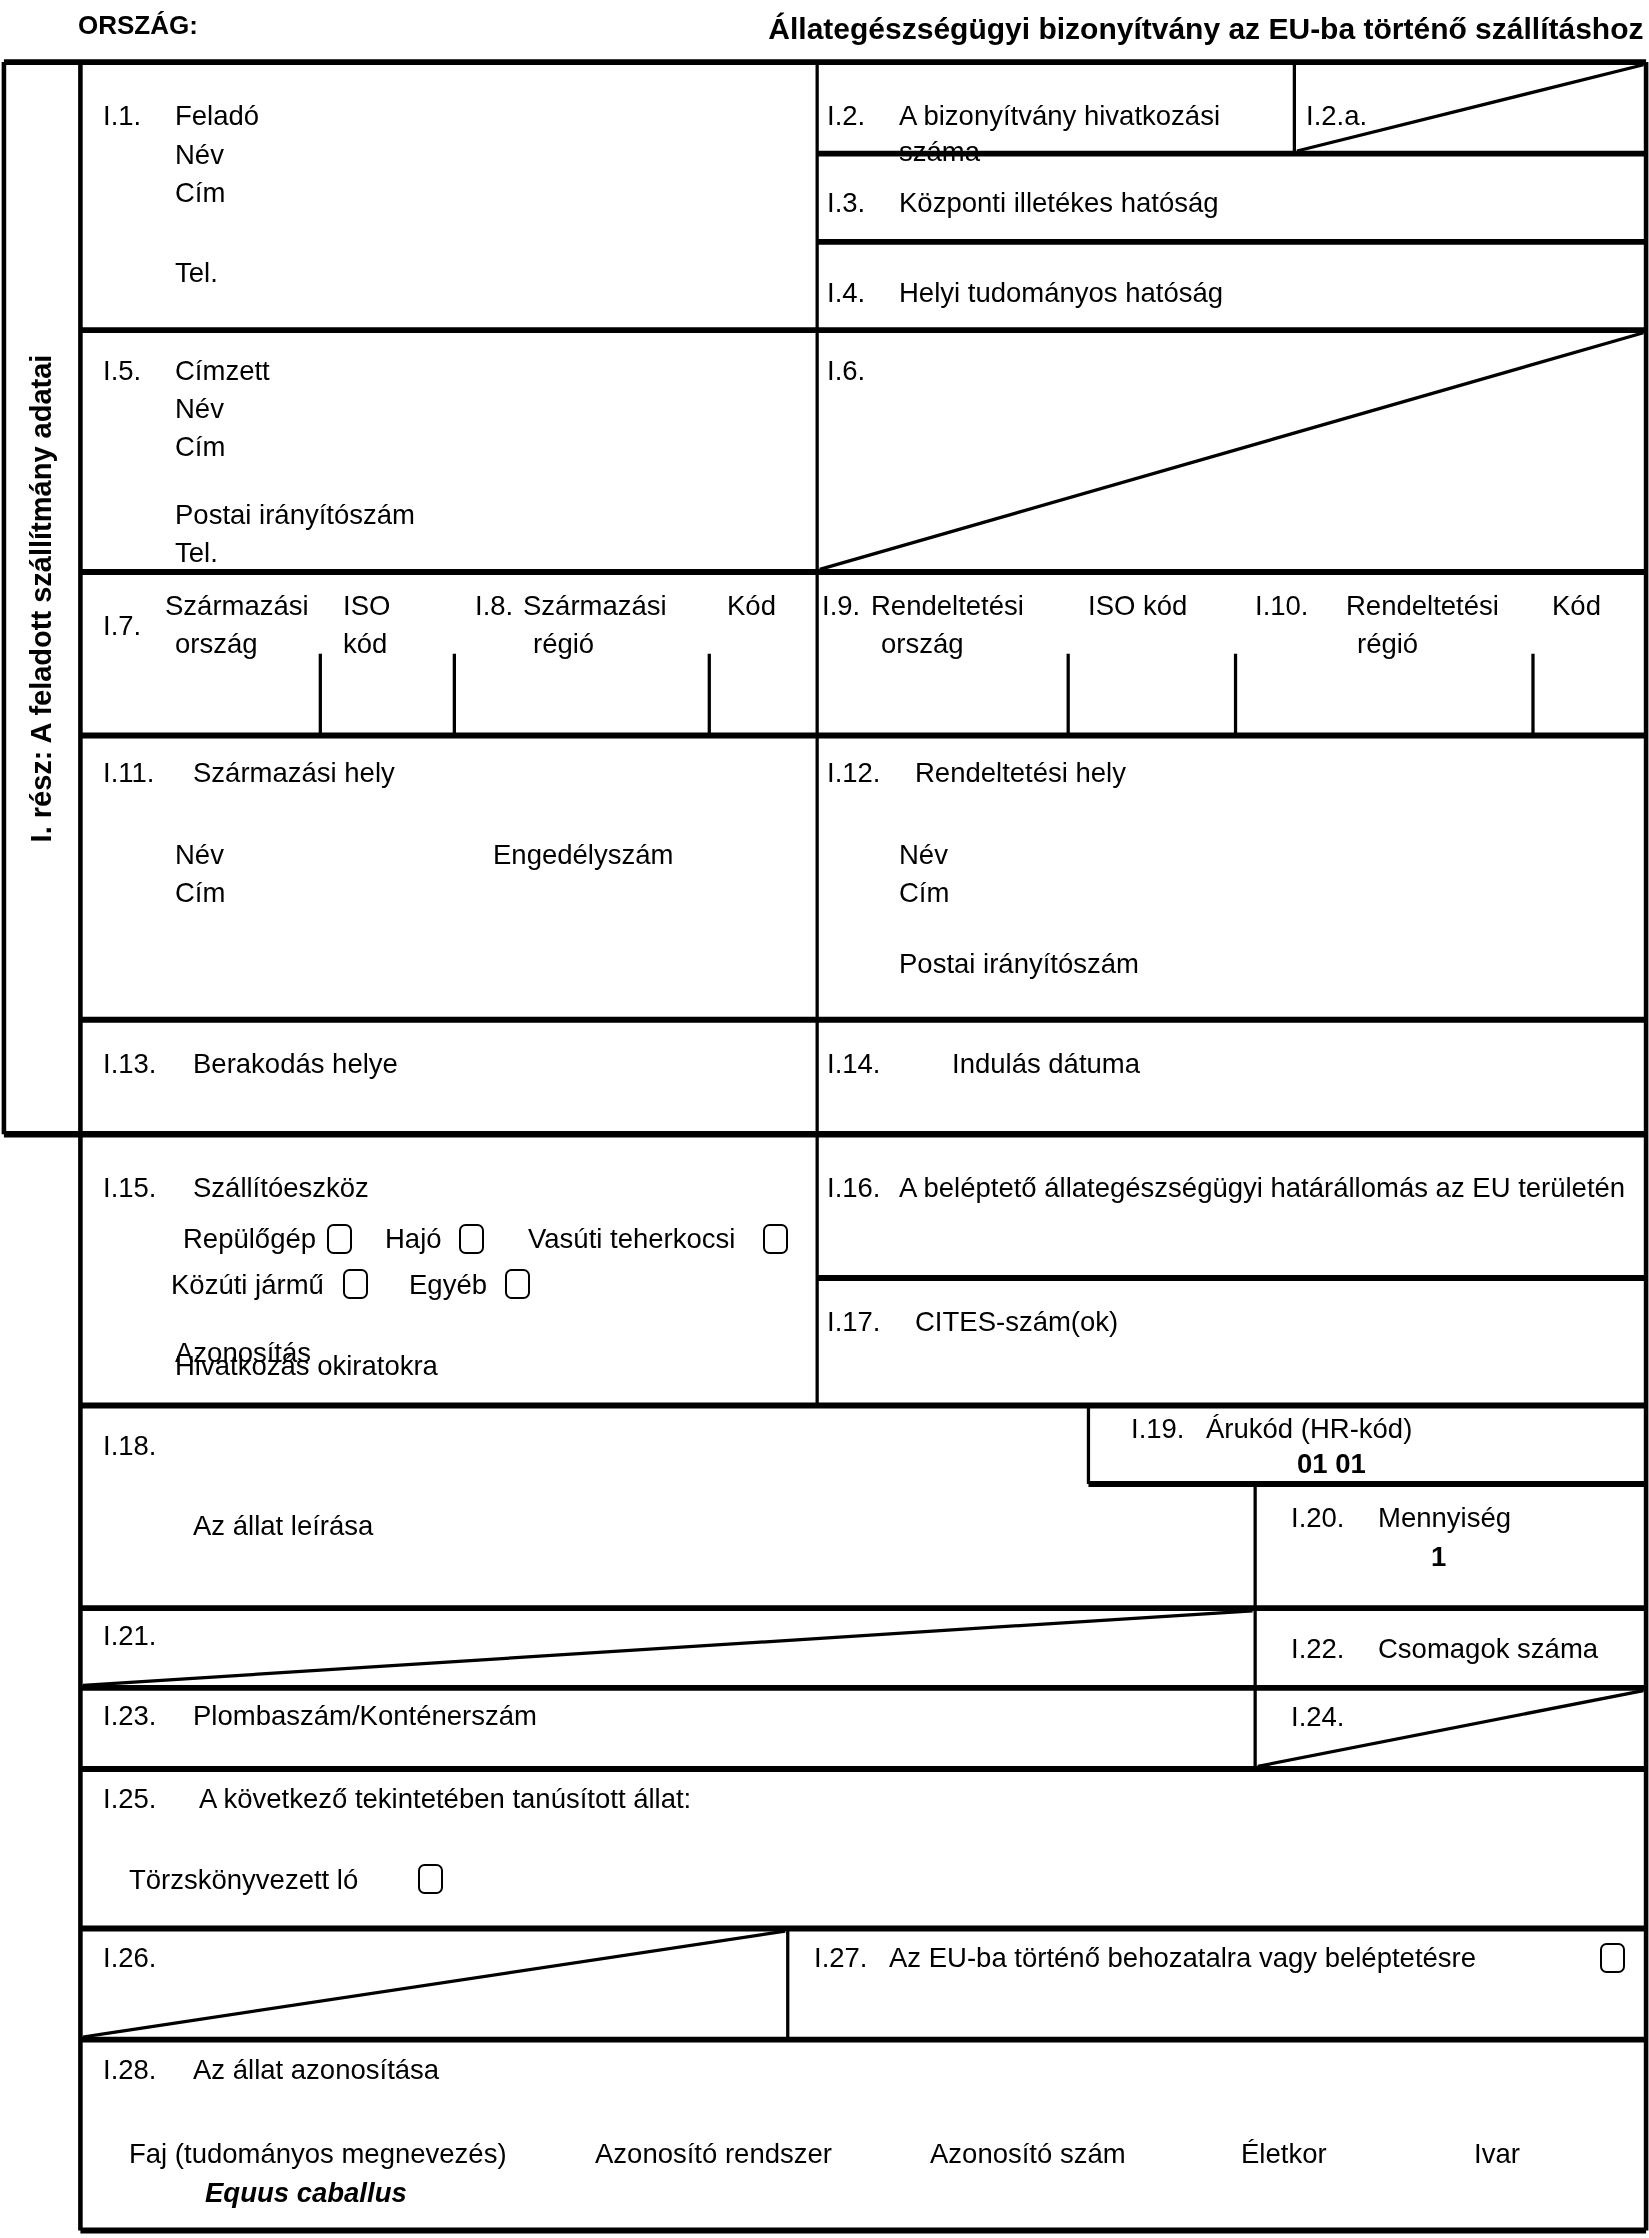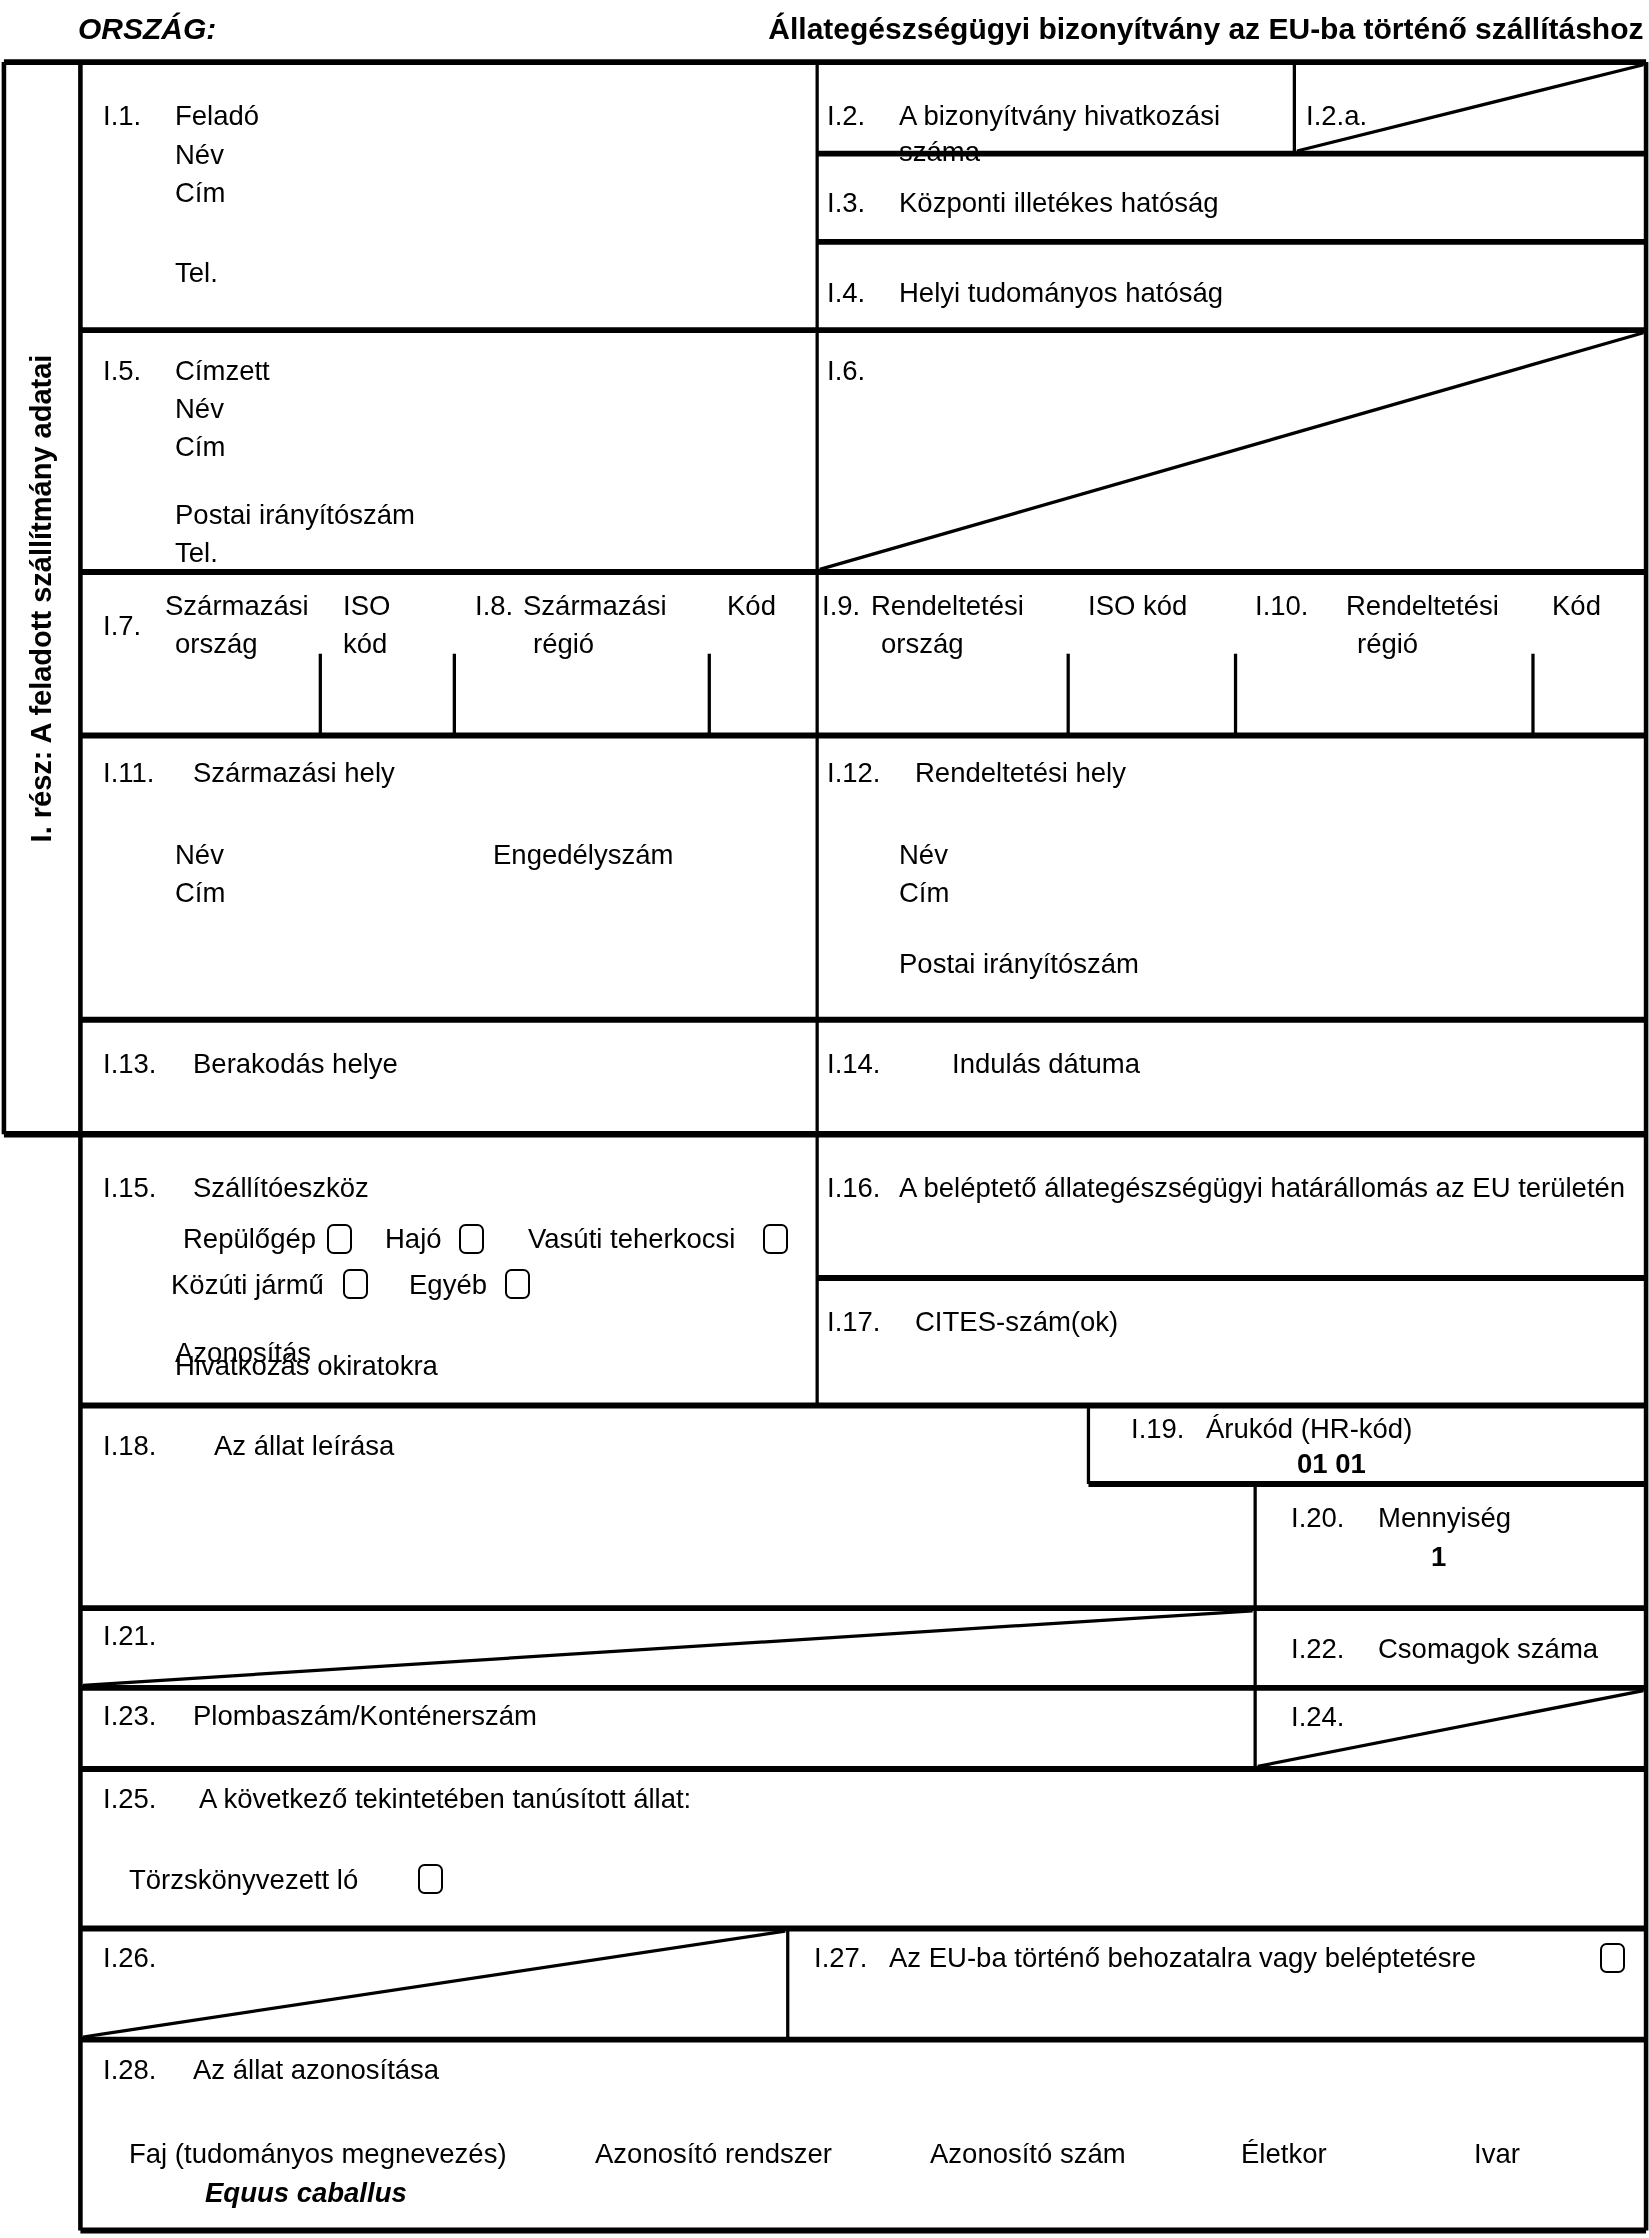--- a/index.html
+++ b/index.html
@@ -76,21 +76,21 @@
       <line x1="2345" y1="1000" x2="2345" y2="1125" stroke-width="5"></line>
 
       <line x1="1984" y1="231" x2="2514" y2="99" stroke-width="5"></line>
       <line x1="1254" y1="871" x2="2514" y2="509" stroke-width="5"></line>
       <line x1="127" y1="2578" x2="1916" y2="2464" stroke-width="5"></line>
       <line x1="1924" y1="2702" x2="2514" y2="2586" stroke-width="5"></line>
       <line x1="127" y1="3116" x2="1201" y2="2954" stroke-width="5"></line>
     </g>
   </svg>
 
-  <div class="t b" style="left:78px;top:9.2px;font-size:30px;font-style:italic;">ORSZÁG:</div>
+  <div class="t b" style="left:78px;top:9.2px;font-size:26px;">ORSZÁG:</div>
   <div class="t b" style="right:6.5px;top:9.2px;font-size:30px;">Állategészségügyi bizonyítvány az EU-ba történő szállításhoz</div>
 
   <div class="sidebar">
     <span>I. rész: A feladott szállítmány adatai</span>
   </div>
 
   <div class="t" style="left:103px;top:98px;">I.1.</div>
   <div class="t" style="left:175px;top:98px;">Feladó</div>
   <div class="t" style="left:175px;top:137px;">Név</div>
   <div class="t" style="left:175px;top:175px;">Cím</div>
@@ -164,21 +164,21 @@
   <div class="cb" style="left:505px;top:1269px;"></div>
   <div class="t" style="left:175px;top:1309px;margin-top:26px;">Azonosítás</div>
   <div class="t" style="left:175px;top:1348px;">Hivatkozás okiratokra</div>
 
   <div class="t" style="left:827px;top:1170px;">I.16.</div>
   <div class="t just" style="left:899px;top:1170px;width:737px;">A beléptető állategészségügyi határállomás az EU területén</div>
   <div class="t" style="left:827px;top:1304px;">I.17.</div>
   <div class="t" style="left:915px;top:1304px;">CITES-szám(ok)</div>
 
   <div class="t" style="left:103px;top:1428px;">I.18.</div>
-  <div class="t" style="left:193px;top:1428px;margin-left:21px;">Az állat leírása</div>
+  <div class="t" style="left:193px;top:1508px;">Az állat leírása</div>
 
   <div class="t" style="left:1131px;top:1411px;">I.19.</div>
   <div class="t" style="left:1206px;top:1411px;">Árukód (HR-kód)</div>
   <div class="t b" style="left:1297px;top:1446px;">01 01</div>
 
   <div class="t" style="left:1291px;top:1500px;">I.20.</div>
   <div class="t" style="left:1378px;top:1500px;">Mennyiség</div>
   <div class="t b" style="left:1431px;top:1539px;">1</div>
 
   <div class="t" style="left:103px;top:1618px;">I.21.</div>

